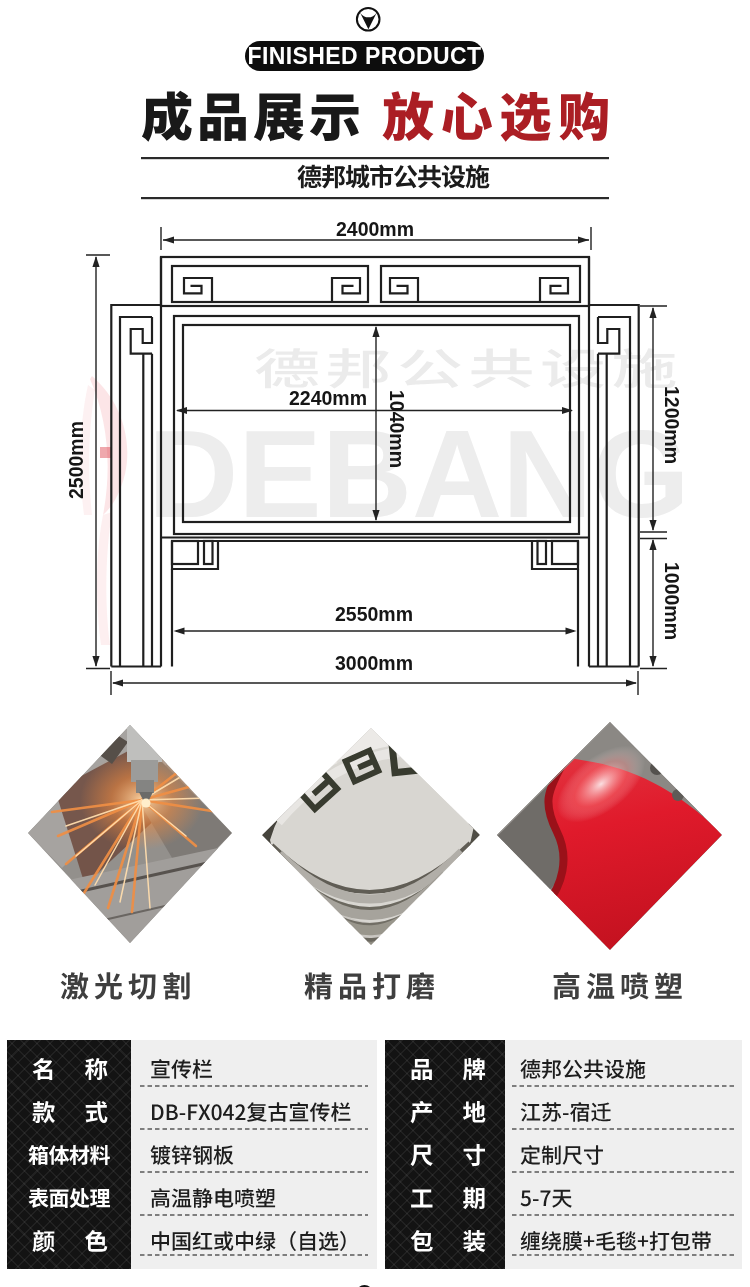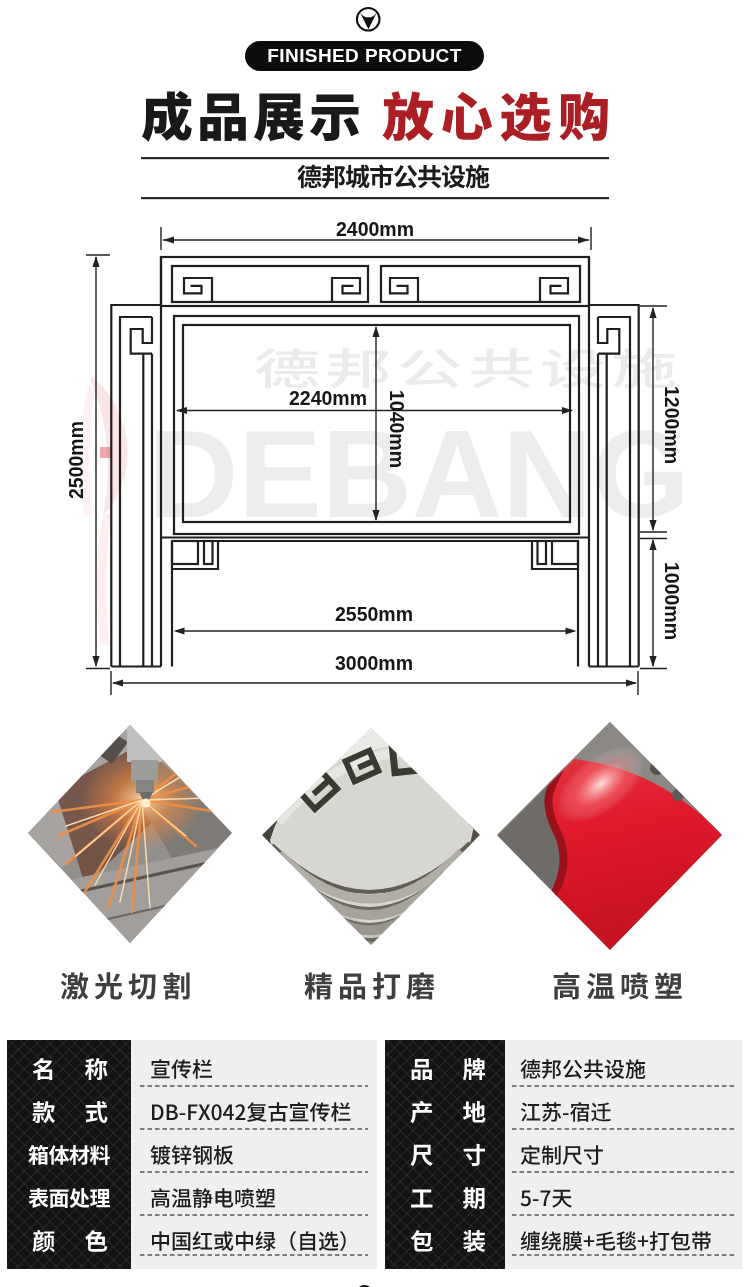--- a/index.html
+++ b/index.html
@@ -1,18 +1,18 @@
 <!DOCTYPE html>
 <html><head><meta charset="utf-8"><style>
 html,body{margin:0;padding:0}
 body{width:750px;height:1287px;background:#ffffff;font-family:"Liberation Sans",sans-serif;position:relative;overflow:hidden}
 .abs{position:absolute}
 </style></head><body>
 
-<div class="abs" style="left:245px;top:41px;width:239px;height:30px;background:#0d0d0d;border-radius:15px;color:#ffffff;font-size:19px;font-weight:bold;text-align:center;line-height:30px;letter-spacing:0.4px;white-space:nowrap;overflow:hidden">FINISHED PRODUCT</div>
+<div class="abs" style="left:245px;top:41px;width:239px;height:30px;background:#0d0d0d;border-radius:15px;color:#ffffff;font-size:23px;font-weight:bold;text-align:center;line-height:30px;letter-spacing:0.4px;white-space:nowrap;overflow:hidden">FINISHED PRODUCT</div>
 
 <div class="abs" style="left:7px;top:1040px;width:124px;height:229px;background:#131313;background-image:repeating-linear-gradient(45deg,rgba(255,255,255,0.06) 0 1.5px,transparent 1.5px 9px),repeating-linear-gradient(-45deg,rgba(255,255,255,0.06) 0 1.5px,transparent 1.5px 9px)"></div>
 
 <div class="abs" style="left:131px;top:1040px;width:246px;height:229px;background:#efefef"></div>
 
 <div class="abs" style="left:385px;top:1040px;width:120px;height:229px;background:#131313;background-image:repeating-linear-gradient(45deg,rgba(255,255,255,0.06) 0 1.5px,transparent 1.5px 9px),repeating-linear-gradient(-45deg,rgba(255,255,255,0.06) 0 1.5px,transparent 1.5px 9px)"></div>
 
 <div class="abs" style="left:505px;top:1040px;width:237px;height:229px;background:#efefef"></div>
 
 <div class="abs" style="left:355.5px;top:1285px;width:17px;height:17px;border-radius:50%;background:#111111"></div>

